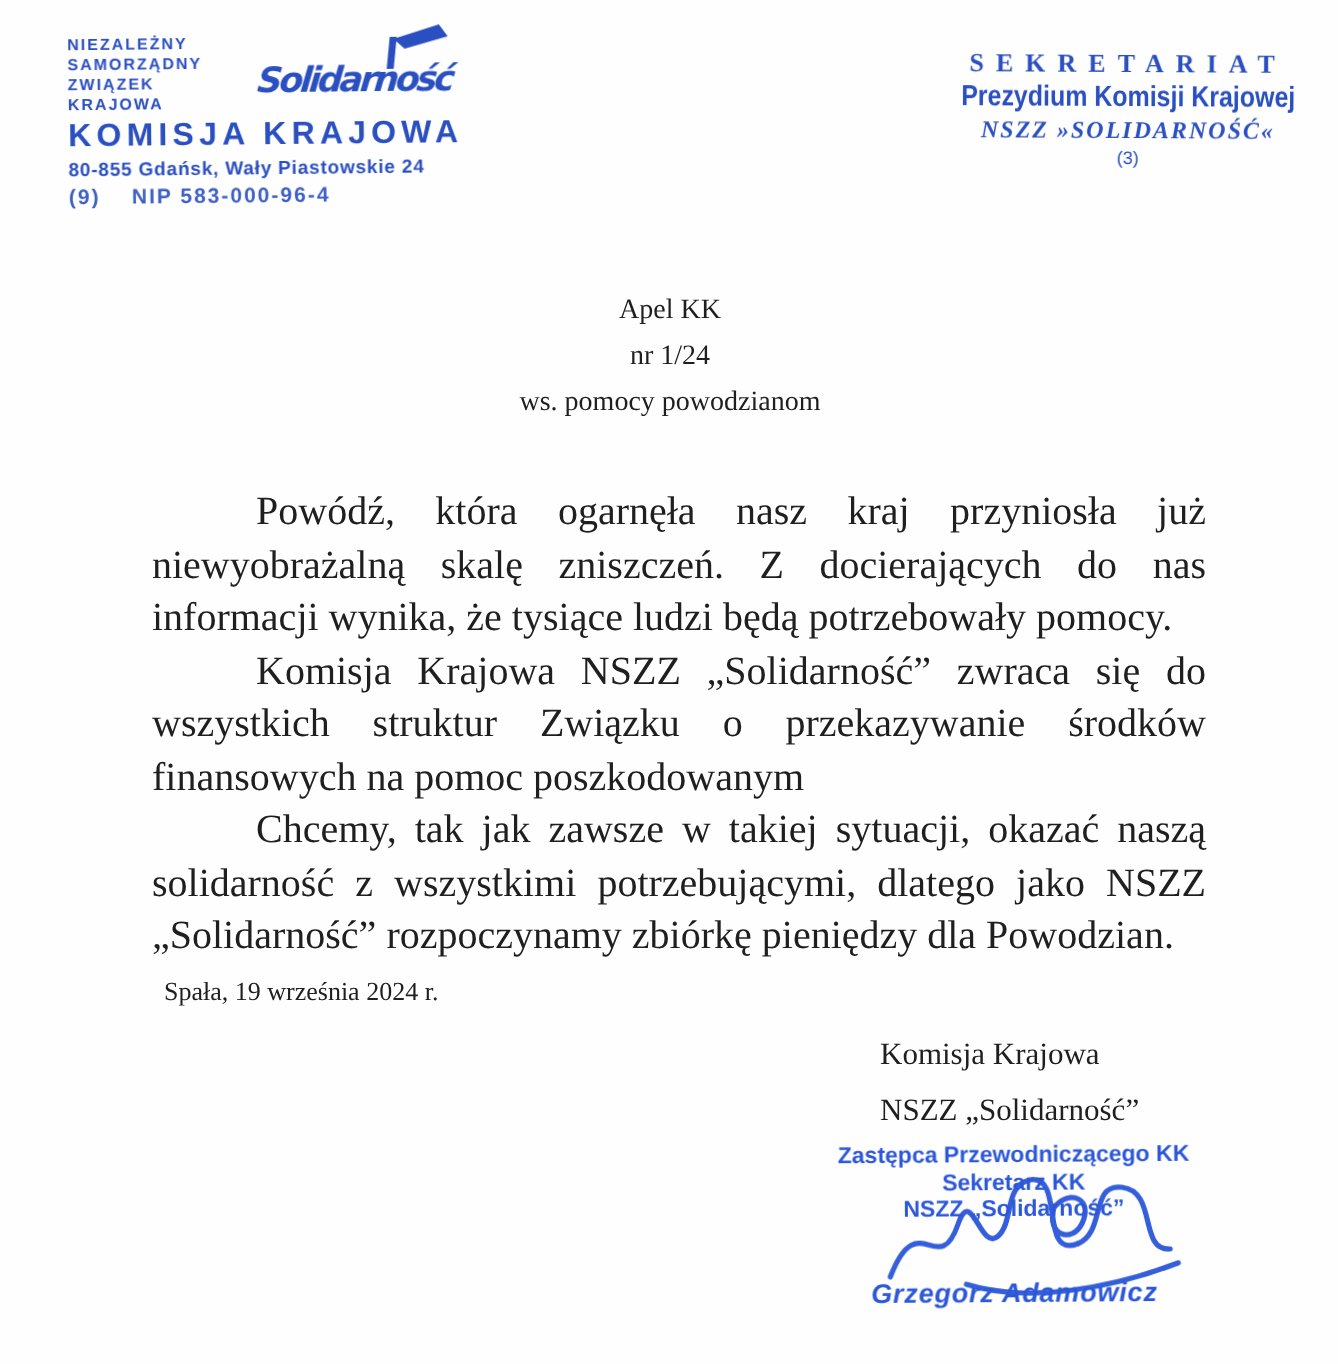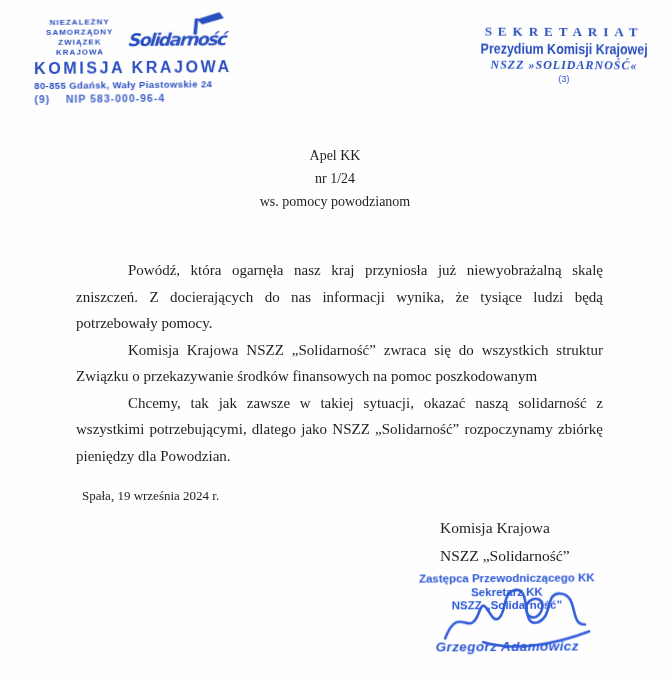--- a/index.html
+++ b/index.html
@@ -15,21 +15,21 @@
 
   
   .stamp-left{
     position:absolute;left:34px;top:12px;width:215px;
     transform:rotate(-0.6deg);
     filter:blur(0.25px);
     font-family:"Liberation Sans", sans-serif;
   }
   .stamp-left .row{display:flex;align-items:flex-start;}
   .org-lines{
-    width:92px;text-align:center;
+    width:92px;
     font-size:8px;font-weight:bold;letter-spacing:1px;
     line-height:10px;padding-top:5px;white-space:nowrap;
   }
   .logo-wrap{width:112px;height:46px;margin-left:0px;position:relative;}
   .kk-title{
     font-size:16px;font-weight:bold;letter-spacing:2.6px;
     white-space:nowrap;margin-top:1px;
   }
   .kk-address{
     font-size:9.5px;font-weight:bold;letter-spacing:0.4px;
@@ -66,22 +66,22 @@
 
   
   .title-block{
     position:absolute;top:148px;left:1px;right:0;text-align:center;
     font-size:14px;line-height:16px;
   }
   .title-block div{margin-bottom:7px;}
 
   
   .body-text{
-    position:absolute;top:257px;left:76px;width:527px;
-    font-size:15px;line-height:26.5px;text-align:justify;
+    position:absolute;top:243px;left:76px;width:527px;
+    font-size:20px;line-height:26.5px;text-align:justify;
   }
   .body-text p{margin:0;text-indent:52px;}
 
   
   .dateline{position:absolute;left:82px;top:488px;font-size:13px;}
   .signoff{position:absolute;left:440px;top:514px;font-size:15.5px;line-height:27.5px;}
 
   
   .sig-stamp{
     position:absolute;left:397px;top:572px;width:220px;

